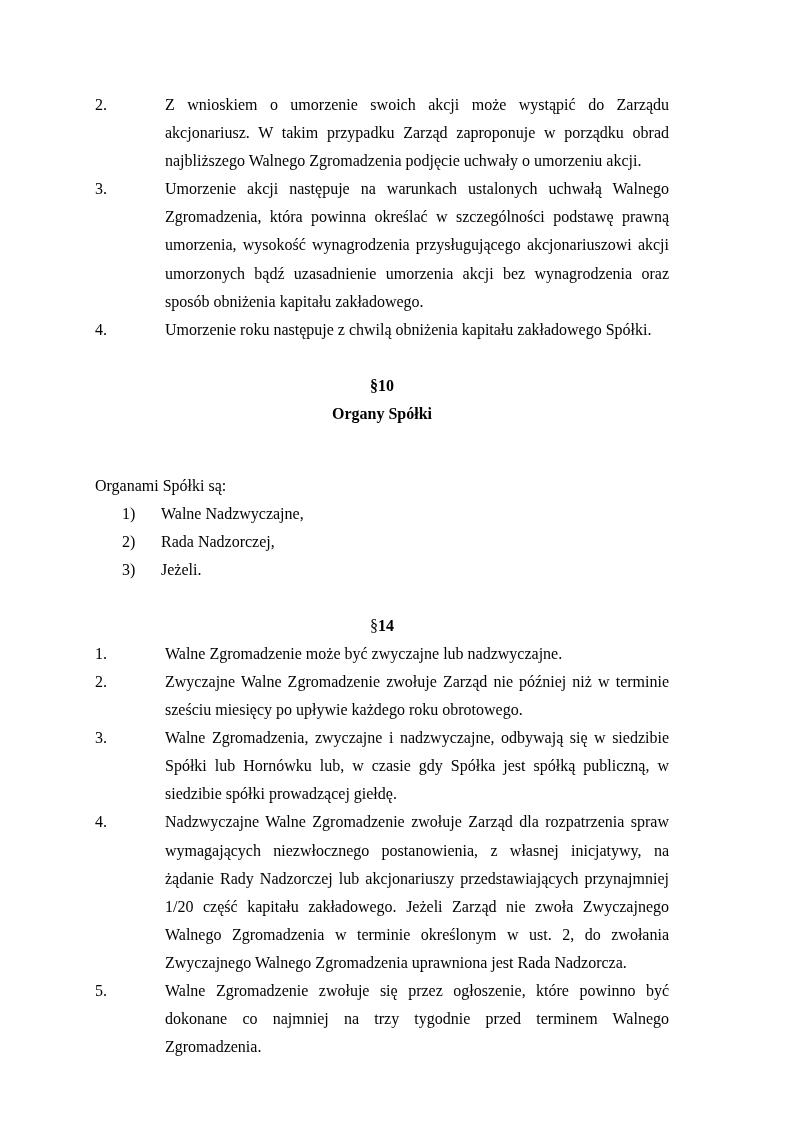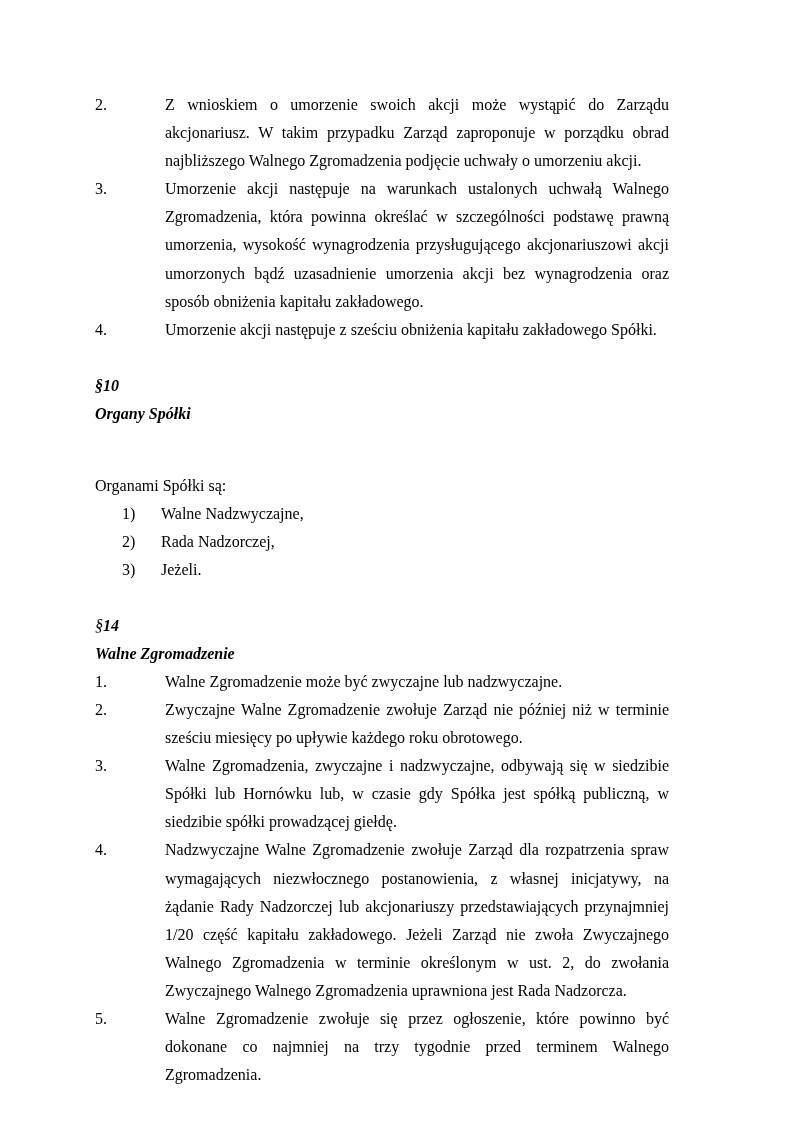--- a/index.html
+++ b/index.html
@@ -35,23 +35,23 @@
       text-align: justify;
       margin-left: 31px;
     }
     .txt.last-left {
       text-align-last: left;
     }
     .gap {
       height: 28px;
     }
     .heading {
+      text-align: center;
       font-weight: bold;
       line-height: 28px;
-      font-style: italic;
     }
     .heading .sect-sym.regular {
       font-weight: normal;
     }
     .intro {
       line-height: 28px;
       margin-top: 44px;
     }
     .subitem {
       display: flex;
@@ -72,21 +72,21 @@
     <div class="item">
       <span class="num">2.</span>
       <span class="txt last-left">Z wnioskiem o umorzenie swoich akcji może wystąpić do Zarządu akcjonariusz. W takim przypadku Zarząd zaproponuje w porządku obrad najbliższego Walnego Zgromadzenia podjęcie uchwały o umorzeniu akcji.</span>
     </div>
     <div class="item">
       <span class="num">3.</span>
       <span class="txt last-left">Umorzenie akcji następuje na warunkach ustalonych uchwałą Walnego Zgromadzenia, która powinna określać w szczególności podstawę prawną umorzenia, wysokość wynagrodzenia przysługującego akcjonariuszowi akcji umorzonych bądź uzasadnienie umorzenia akcji bez wynagrodzenia oraz sposób obniżenia kapitału zakładowego.</span>
     </div>
     <div class="item">
       <span class="num">4.</span>
-      <span class="txt last-left">Umorzenie akcji następuje z sześciu obniżenia kapitału zakładowego Spółki.</span>
+      <span class="txt last-left">Umorzenie roku następuje z chwilą obniżenia kapitału zakładowego Spółki.</span>
     </div>
   </div>
 
   <div class="gap"></div>
 
   <div>
     <div class="heading"><span class="sect-sym">§</span><span>10</span></div>
     <div class="heading">Organy Spółki</div>
     <div class="intro">Organami Spółki są:</div>
     <div class="subitem">
@@ -100,21 +100,20 @@
     <div class="subitem">
       <span class="subnum">3)</span>
       <span>Jeżeli.</span>
     </div>
   </div>
 
   <div class="gap"></div>
 
   <div>
     <div class="heading"><span class="sect-sym regular">§</span><span>14</span></div>
-    <div class="heading">Walne Zgromadzenie</div>
 
     <div class="item">
       <span class="num">1.</span>
       <span class="txt last-left">Walne Zgromadzenie może być zwyczajne lub nadzwyczajne.</span>
     </div>
     <div class="item">
       <span class="num">2.</span>
       <span class="txt last-left">Zwyczajne Walne Zgromadzenie zwołuje Zarząd nie później niż w terminie sześciu miesięcy po upływie każdego roku obrotowego.</span>
     </div>
     <div class="item">

